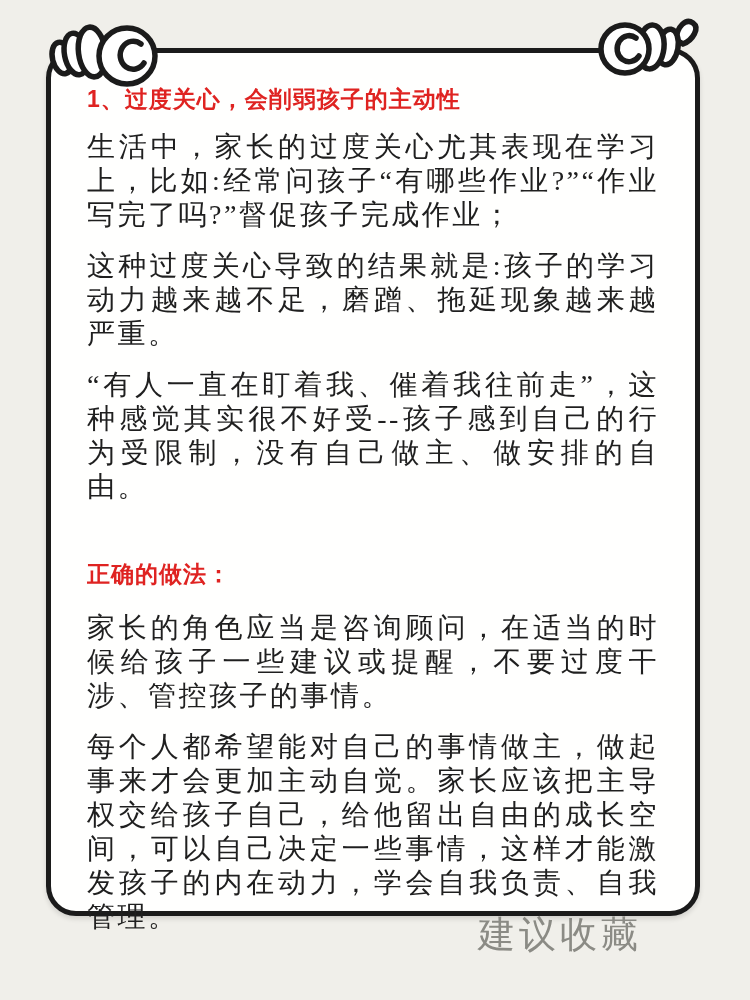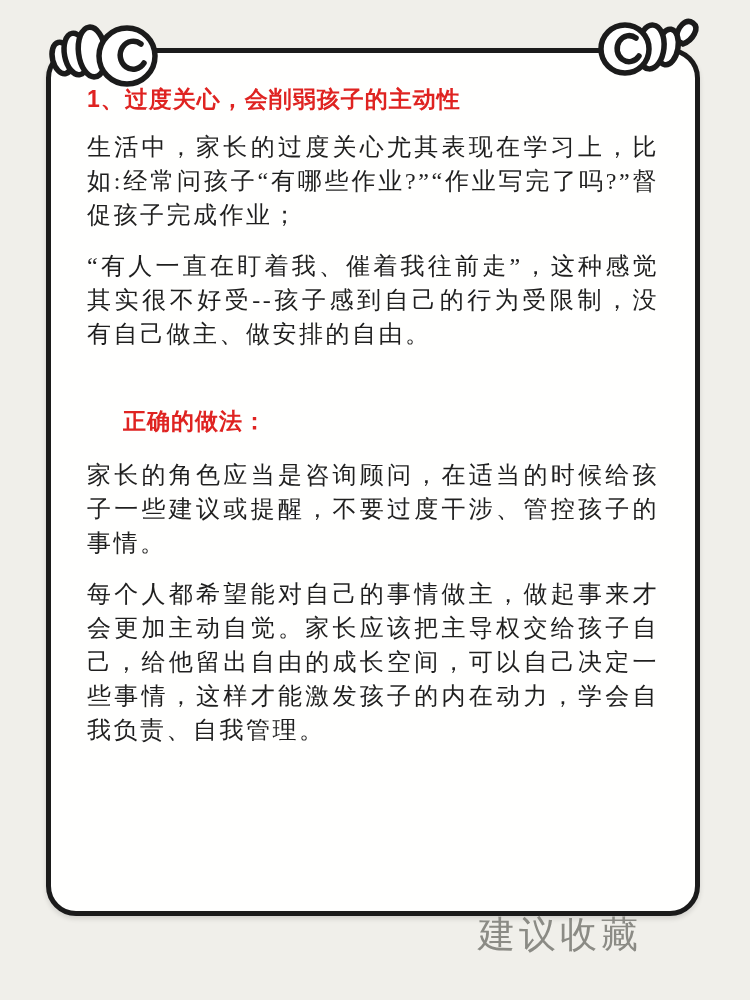--- a/index.html
+++ b/index.html
@@ -33,27 +33,26 @@
     color: #df2321;
     font-family: "Liberation Sans", sans-serif;
     font-weight: 700;
     font-size: 23px;
     line-height: 1.25;
     letter-spacing: 1px;
   }
   .heading.second {
     margin-top: 56px;
     margin-bottom: 22px;
-    margin-left: 36px;
   }
   .body-para {
     margin: 0 0 17px 0;
     color: #1f1f1f;
     font-family: "Liberation Serif", serif;
-    font-size: 24px;
+    font-size: 28px;
     line-height: 34px;
     letter-spacing: 2.5px;
     text-align: justify;
   }
   .deco {
     position: absolute;
     z-index: 2;
   }
   .deco-left {
     left: 48px;
@@ -82,20 +81,21 @@
 <body>
 
 <div class="page">
 
   <div class="card">
     <h1 class="heading">1、过度关心，会削弱孩子的主动性</h1>
 
     <p class="body-para">生活中，家长的过度关心尤其表现在学习上，比如:经常问孩子“有哪些作业?”“作业写完了吗?”督促孩子完成作业；</p>
 
 
+    <p class="body-para">这种过度关心导致的结果就是:孩子的学习动力越来越不足，磨蹭、拖延现象越来越严重。</p>
 
     <p class="body-para">“有人一直在盯着我、催着我往前走”，这种感觉其实很不好受--孩子感到自己的行为受限制，没有自己做主、做安排的自由。</p>
 
     <h2 class="heading second">正确的做法：</h2>
 
     <p class="body-para">家长的角色应当是咨询顾问，在适当的时候给孩子一些建议或提醒，不要过度干涉、管控孩子的事情。</p>
 
     <p class="body-para">每个人都希望能对自己的事情做主，做起事来才会更加主动自觉。家长应该把主导权交给孩子自己，给他留出自由的成长空间，可以自己决定一些事情，这样才能激发孩子的内在动力，学会自我负责、自我管理。</p>
   </div>
 

